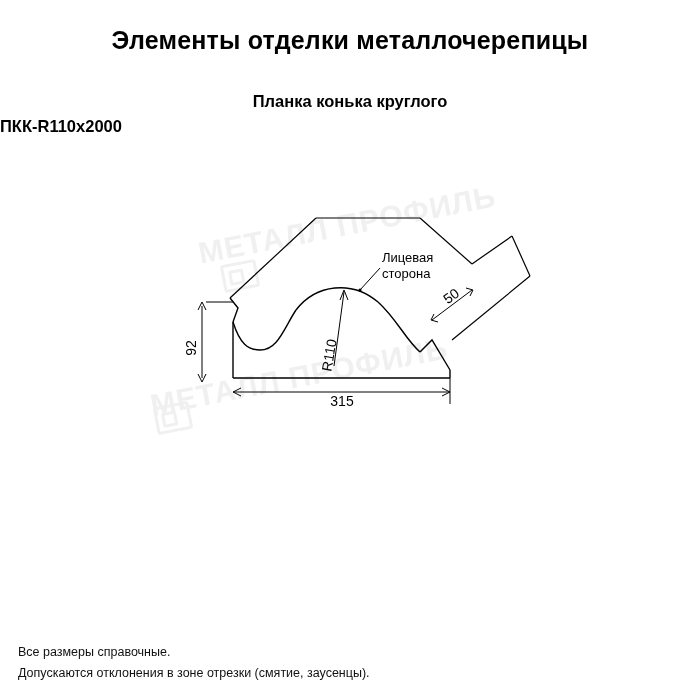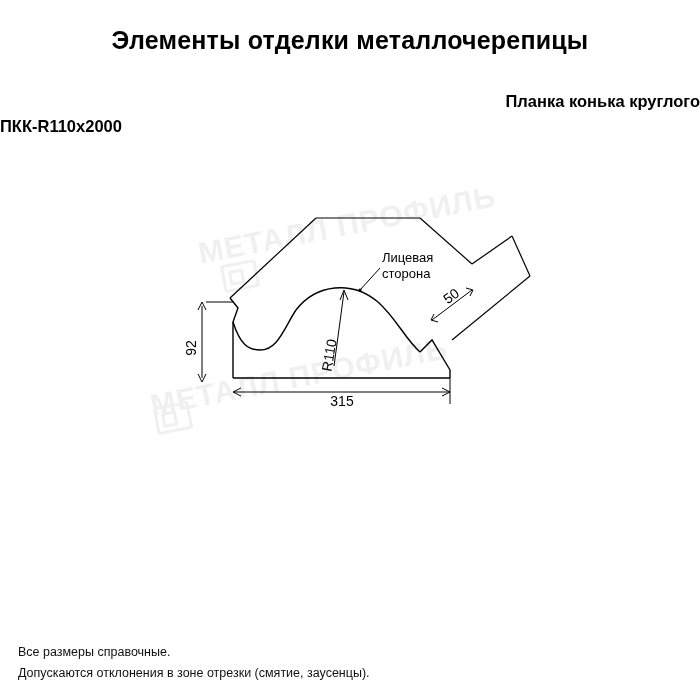--- a/index.html
+++ b/index.html
@@ -28,21 +28,21 @@
     text-align: center;
     font-size: 25px;
     font-weight: bold;
     letter-spacing: 0.2px;
   }
   .subtitle1 {
     position: absolute;
     top: 92px;
     left: 0;
     width: 700px;
-    text-align: right;
+    text-align: center;
     font-size: 16.5px;
     font-weight: bold;
   }
   .subtitle2 {
     position: absolute;
     top: 117px;
     left: 0;
     width: 700px;
     text-align: left;
     font-size: 16.5px;

